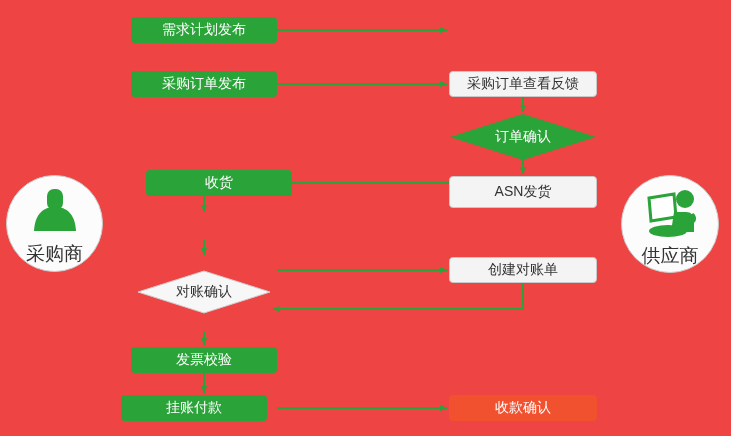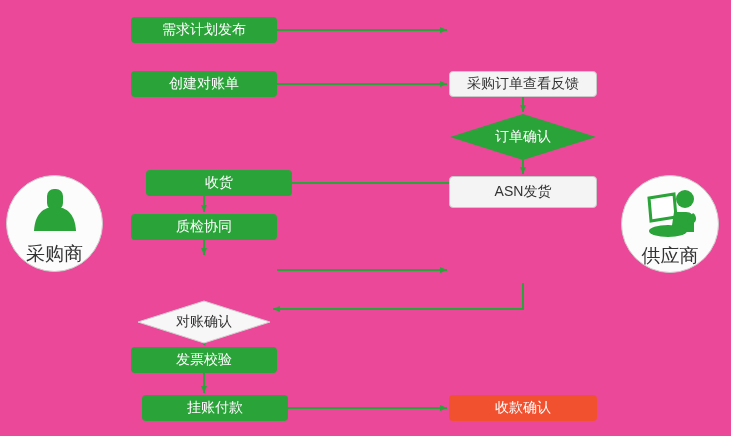--- a/index.html
+++ b/index.html
@@ -1,17 +1,17 @@
 <!DOCTYPE html>
 <html style="--green: #2aa339; --red: #f1512f; --node_gray_bg: #f4f4f4; --node_gray_border: #c9c9c9;"><head>
 <meta charset="utf-8">
 <style>
   html,body{margin:0;padding:0;background:#fff;}
   .stage{
-    position:relative;width:731px;height:436px;background:#ec4899;overflow:hidden;
+    position:relative;width:731px;height:436px;background:#ef4444;overflow:hidden;
     font-family:"Liberation Sans","DejaVu Sans",sans-serif;
   }
   .connectors{position:absolute;left:0;top:0;z-index:1;}
   .connectors path{stroke:var(--green,#2aa339);stroke-width:2;fill:none;}
   .connectors marker path{fill:var(--green,#2aa339);stroke:none;}
   .node{
     position:absolute;z-index:2;display:flex;align-items:center;justify-content:center;
     font-size:14px;border-radius:4px;box-sizing:border-box;white-space:nowrap;
   }
   .node-green{background:var(--green,#2aa339);color:#fff;}
@@ -56,47 +56,47 @@
     <path d="M523,283 V309 H273" marker-end="url(#ah)"></path>
     <path d="M204,331 V345" marker-end="url(#ah)"></path>
     <path d="M204,373 V393" marker-end="url(#ah)"></path>
     <path d="M277,408 H447" marker-end="url(#ah)"></path>
   </svg>
 
   <div class="node node-green" style="left:131px;top:17px;width:146px;height:26px;">
     <span>需求计划发布</span>
   </div>
   <div class="node node-green" style="left:131px;top:71px;width:146px;height:26px;">
-    <span>创建对账单</span>
+    <span>采购订单发布</span>
   </div>
   <div class="node node-green" style="left:146px;top:170px;width:146px;height:26px;">
     <span>收货</span>
   </div>
-  <div class="node node-green" style="left:131px;top:214px;width:146px;height:26px;">
-    <span>质检协同</span>
-  </div>
   <div class="node node-green" style="left:131px;top:347px;width:146px;height:26px;">
     <span>发票校验</span>
   </div>
-  <div class="node node-green" style="left:142px;top:395px;width:146px;height:26px;">
+  <div class="node node-green" style="left:121px;top:395px;width:146px;height:26px;">
     <span>挂账付款</span>
   </div>
 
-  <div class="diamond diamond-gray" style="left:137px;top:300px;width:134px;height:44px;">
+  <div class="diamond diamond-gray" style="left:137px;top:270px;width:134px;height:44px;">
     <svg viewBox="0 0 134 44" preserveAspectRatio="none">
       <polygon points="67,1 133,22 67,43 1,22"></polygon>
     </svg>
     <span class="dlabel">对账确认</span>
   </div>
 
   <div class="node node-gray" style="left:449px;top:71px;width:148px;height:26px;">
     <span>采购订单查看反馈</span>
   </div>
   <div class="node node-gray" style="left:449px;top:176px;width:148px;height:32px;">
     <span>ASN发货</span>
+  </div>
+  <div class="node node-gray" style="left:449px;top:257px;width:148px;height:26px;">
+    <span>创建对账单</span>
   </div>
 
   <div class="diamond diamond-green" style="left:450px;top:114px;width:146px;height:46px;">
     <svg viewBox="0 0 146 46" preserveAspectRatio="none">
       <polygon points="73,0 146,23 73,46 0,23"></polygon>
     </svg>
     <span class="dlabel">订单确认</span>
   </div>
 
   <div class="node node-red" style="left:449px;top:395px;width:148px;height:26px;">

